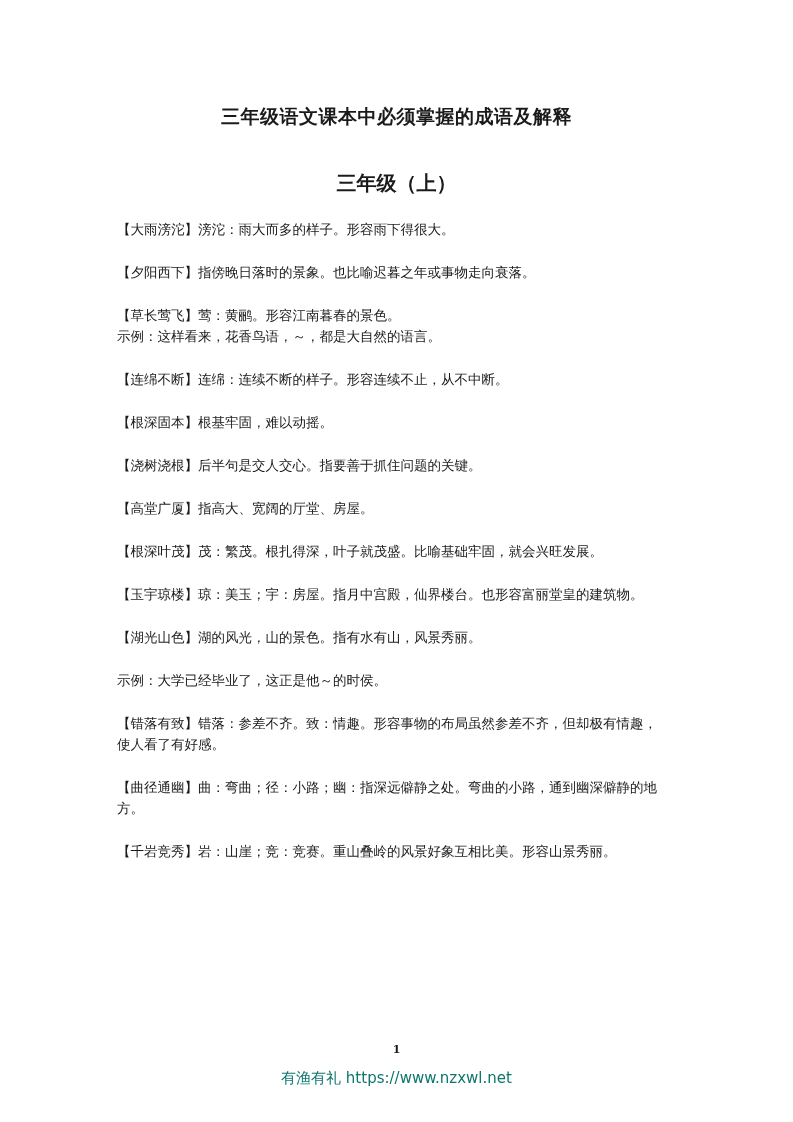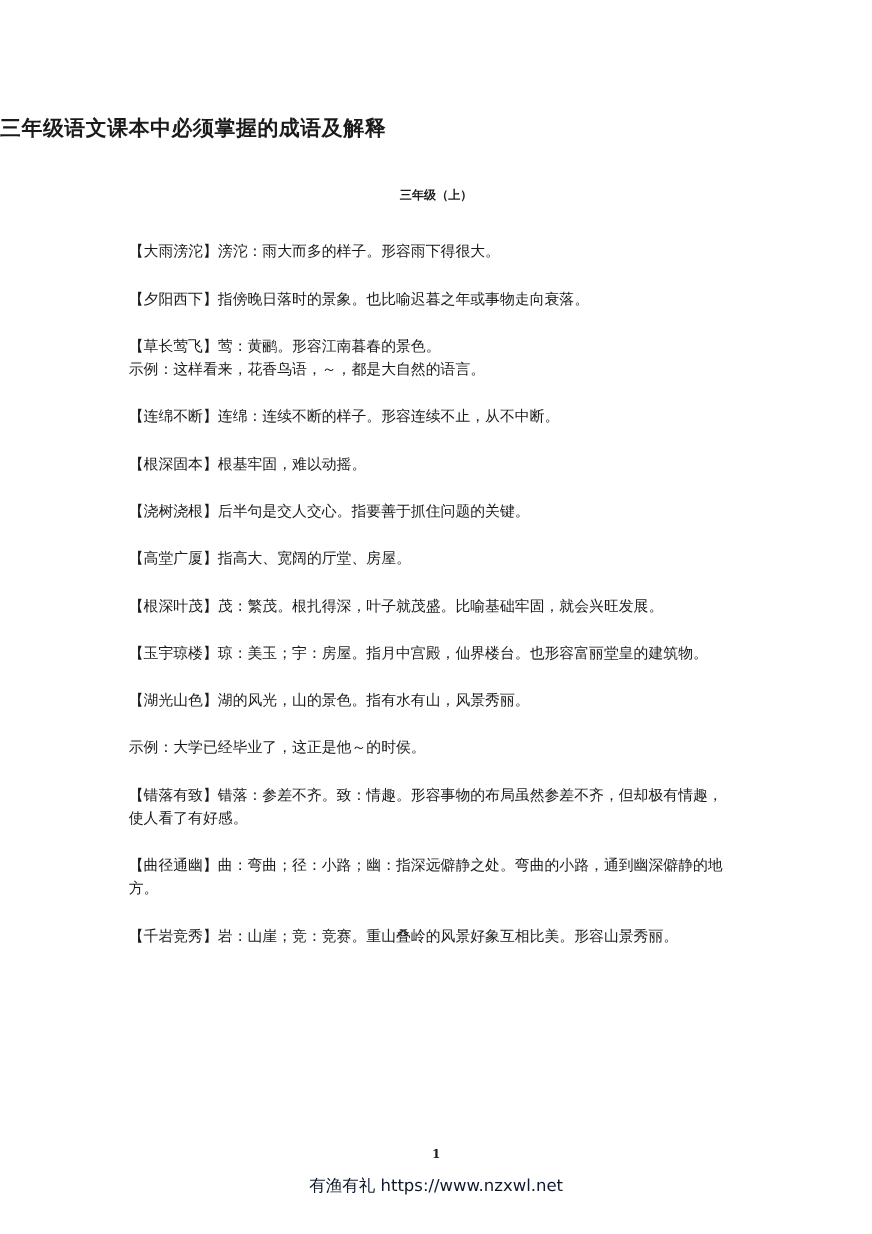--- a/index.html
+++ b/index.html
@@ -13,32 +13,32 @@
       position: relative;
       overflow: hidden;
       font-family: "DejaVu Serif", "Liberation Serif", serif;
       color: #1a1a1a;
     }
     .page-title {
       position: absolute;
       top: 104px;
       left: 0;
       width: 793px;
-      text-align: left;
+      text-align: center;
       font-size: 19px;
       font-weight: bold;
       letter-spacing: 0.5px;
     }
     .section-title {
       position: absolute;
       top: 170px;
       left: 0;
       width: 793px;
       text-align: center;
-      font-size: 11px;
+      font-size: 20px;
       font-weight: bold;
     }
     .entries {
       position: absolute;
       top: 219px;
       left: 117px;
       width: 568px;
       font-size: 13.5px;
       line-height: 21px;
     }
@@ -61,21 +61,21 @@
       font-weight: bold;
     }
     .watermark {
       position: absolute;
       top: 1069px;
       left: 0;
       width: 793px;
       text-align: center;
       font-family: "DejaVu Sans", "Liberation Sans", sans-serif;
       font-size: 15px;
-      color: #0f172a;
+      color: #0f766e;
     }
   </style>
 </head>
 <body>
 
 <div class="page-title">三年级语文课本中必须掌握的成语及解释</div>
 <div class="section-title">三年级（上）</div>
 
 <div class="entries">
   <div class="entry">

